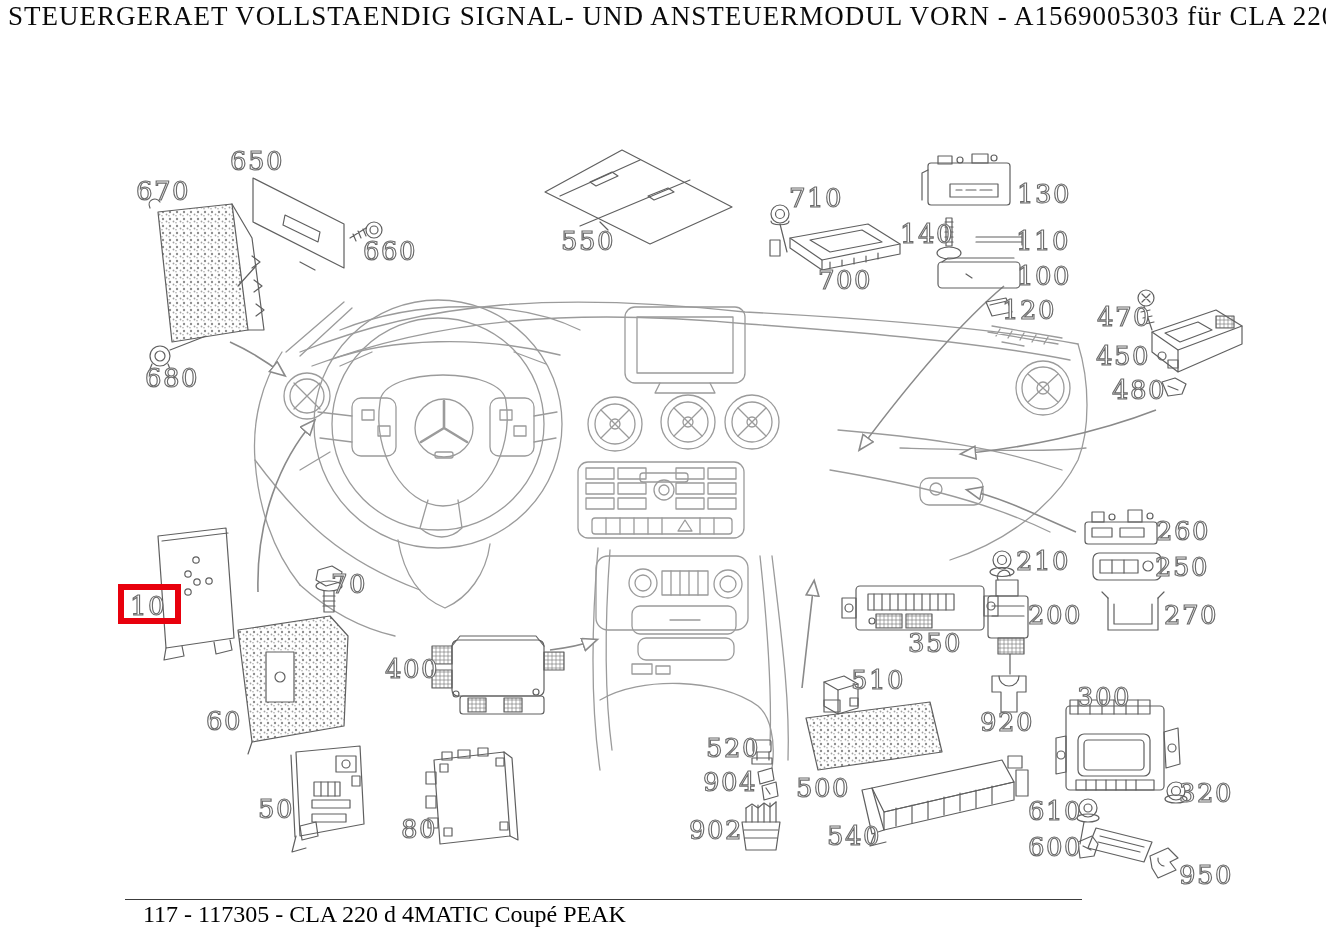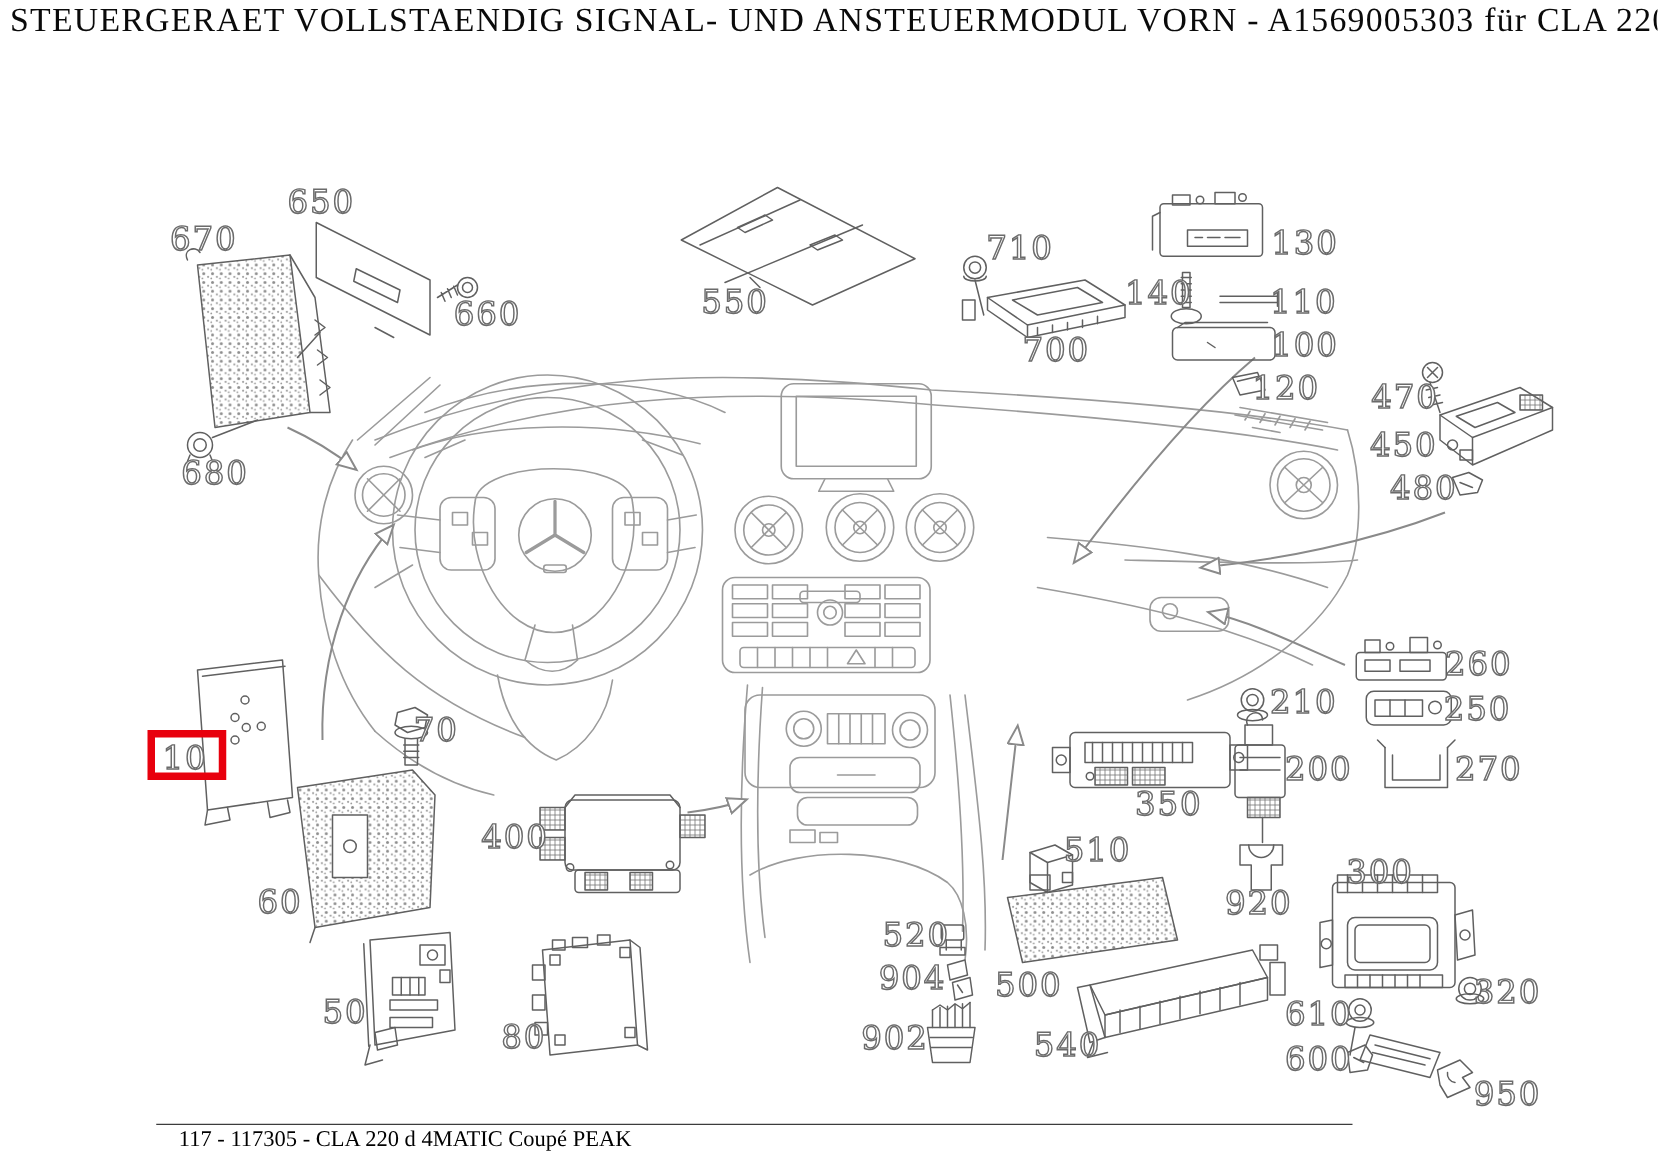--- a/index.html
+++ b/index.html
@@ -3,21 +3,21 @@
 <meta charset="utf-8">
 <style>
   html,body{margin:0;padding:0;background:#ffffff;}
   body{position:relative;width:1326px;height:937px;overflow:hidden;
        font-family:"Liberation Serif",serif;color:#000;}
   .title{position:absolute;left:8px;top:1px;font-size:27px;letter-spacing:1px;
          white-space:nowrap;color:#0a0a0a;}
   .stage{position:absolute;left:0;top:0;width:1326px;height:937px;}
   .footer-line{position:absolute;left:125px;top:899px;width:957px;height:0;
                border-top:1.6px solid #3c3c3c;}
-  .footer-text{position:absolute;left:143px;top:901px;font-size:18px;white-space:nowrap;}
+  .footer-text{position:absolute;left:143px;top:901px;font-size:24px;white-space:nowrap;}
   .plabel{font-family:"DejaVu Serif",serif;font-size:26px;letter-spacing:1.5px;
           fill:#ffffff;stroke:#6b6b6b;stroke-width:1.15px;cursor:pointer;}
   svg{display:block;}
 </style>
 </head>
 <body>
 
 <div class="title">STEUERGERAET VOLLSTAENDIG SIGNAL- UND ANSTEUERMODUL VORN - A1569005303 für CLA 220 d 4MATIC C</div>
 
 <svg class="stage" viewBox="0 0 1326 937" xmlns="http://www.w3.org/2000/svg">

